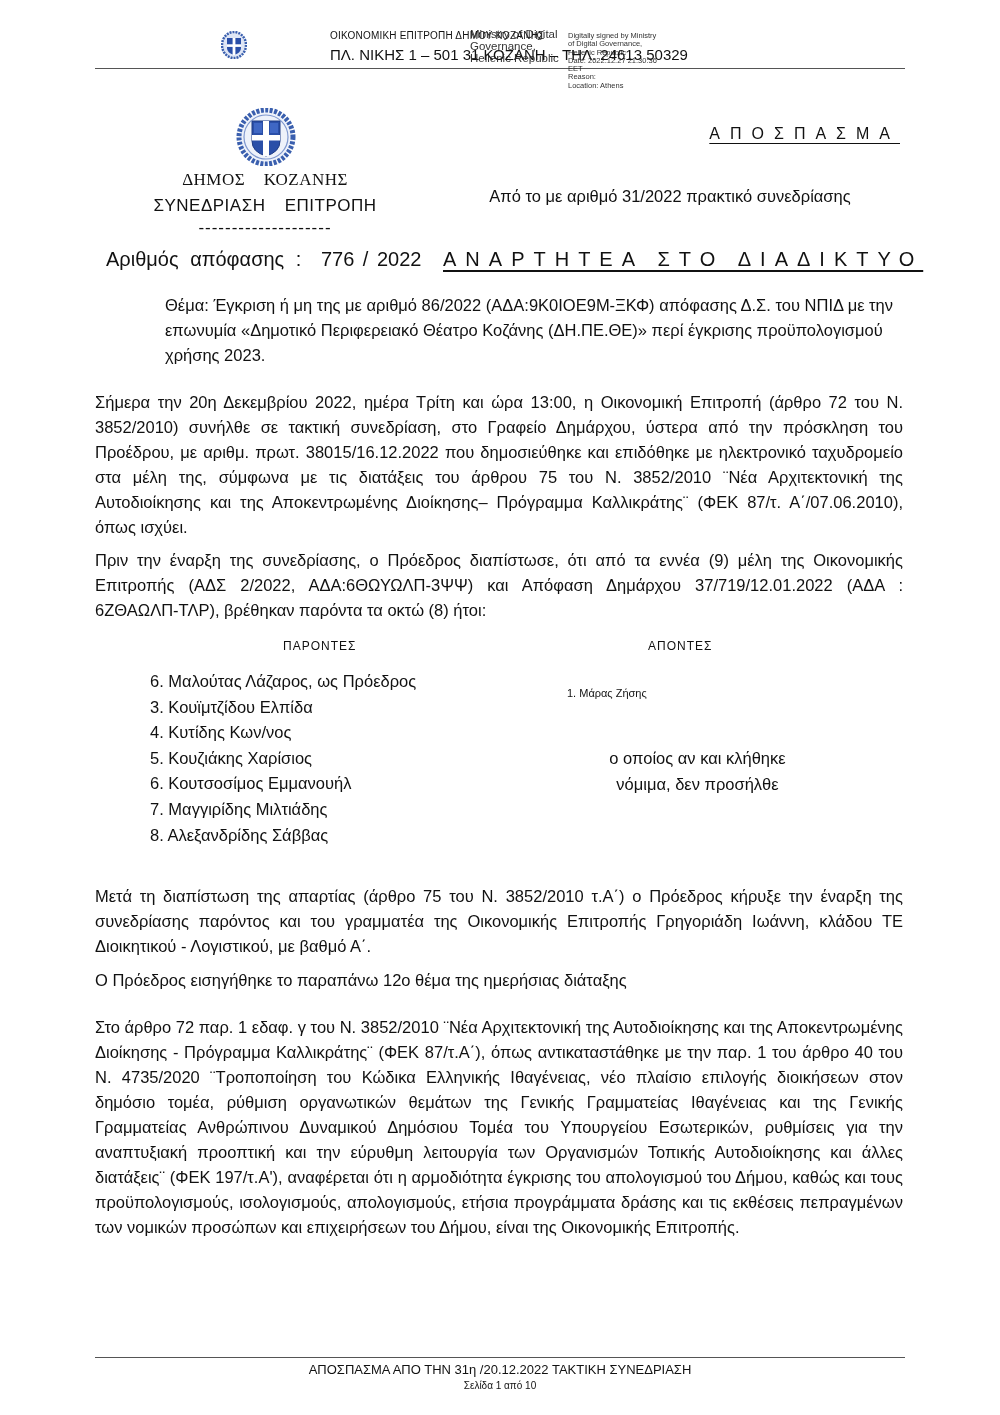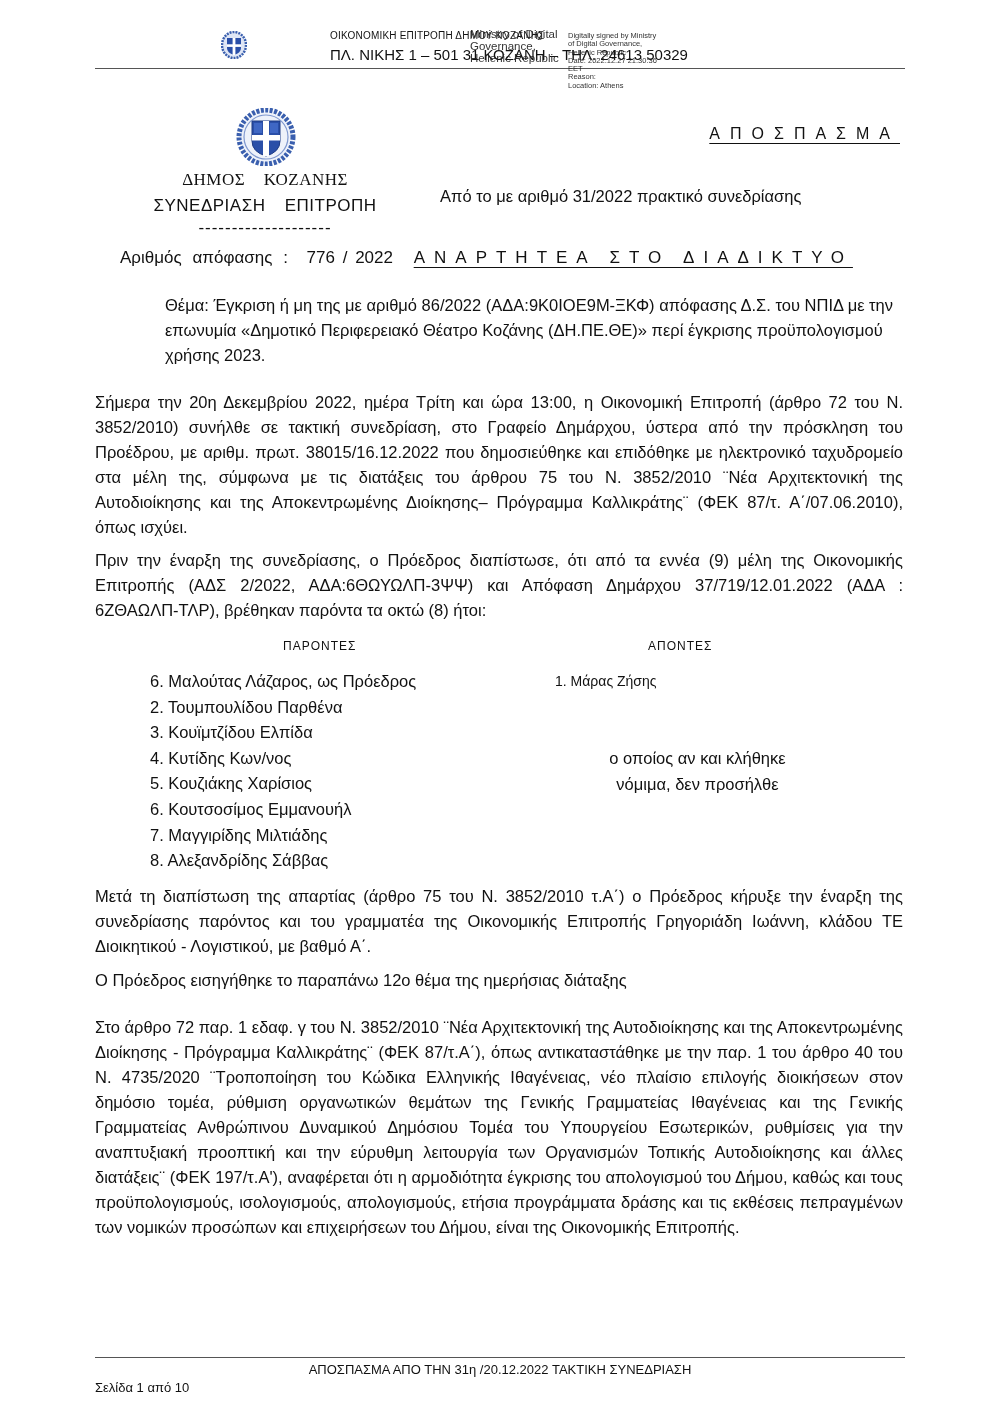--- a/index.html
+++ b/index.html
@@ -18,46 +18,46 @@
 
   
   .emblem { left: 236px; top: 108px; width: 60px; height: 58px; }
   .org1 { left: 130px; top: 170px; width: 270px; text-align: center; font-size: 17px; word-spacing: 14px; letter-spacing: 0.5px; font-family: Liberation Serif, serif; }
   .org2 { left: 130px; top: 196px; width: 270px; text-align: center; font-size: 17px; word-spacing: 14px; letter-spacing: 0.5px; }
   .dashes { left: 130px; top: 218px; width: 270px; text-align: center; font-size: 17px; letter-spacing: 1px; }
 
   
   .apospasma { left: 440px; top: 125px; width: 460px; text-align: right; font-size: 16px; letter-spacing: 10px; }
   .apospasma span { text-decoration: underline; text-underline-offset: 4px; }
-  .praktiko { left: 440px; top: 187px; width: 460px; font-size: 16.5px; }
+  .praktiko { left: 440px; top: 187px; width: 460px; text-align: center; font-size: 16.5px; }
 
-  .decision { left: 120px; top: 248px; font-size: 17px; white-space: nowrap; }
+  .decision { left: 106px; top: 248px; font-size: 20px; white-space: nowrap; }
   .decision .lbl { word-spacing: 6px; }
   .decision .num { margin-left: 14px; word-spacing: 3px; }
   .decision .post { margin-left: 16px; letter-spacing: 9px; text-decoration: underline; text-underline-offset: 4px; }
 
   .subject { left: 165px; top: 293px; width: 732px; font-size: 16.5px; line-height: 25px; }
 
   .para { left: 95px; width: 808px; font-size: 16.5px; line-height: 25px; text-align: justify; }
   .p1 { top: 390px; }
   .p2 { top: 548px; }
   .p3 { top: 884px; }
   .p4 { top: 968px; }
   .p5 { top: 1015px; }
 
   .col-head { font-size: 12px; letter-spacing: 1px; }
   .present-head { left: 283px; top: 639px; }
   .absent-head { left: 648px; top: 639px; }
   .present-list { left: 150px; top: 669px; font-size: 16.5px; line-height: 25.6px; margin: 0; padding: 0; list-style: none; }
-  .absent-list { left: 555px; top: 669px; font-size: 14px; line-height: 25.6px; margin: 0; padding: 0; list-style: none; }
+  .absent-list { left: 555px; top: 669px; font-size: 11px; line-height: 25.6px; margin: 12px; padding: 0; list-style: none; }
   .absent-note { left: 560px; top: 745px; width: 275px; text-align: center; font-size: 16.5px; line-height: 26px; }
 
   .ftr-rule { left: 95px; top: 1357px; width: 810px; height: 0; border-top: 1.3px solid #555; }
   .ftr-line1 { left: 95px; top: 1362px; width: 810px; text-align: center; font-size: 13px; }
-  .ftr-line2 { left: 95px; top: 1380px; width: 810px; text-align: left; font-size: 13px; }
+  .ftr-line2 { left: 95px; top: 1380px; width: 810px; text-align: center; font-size: 10px; }
 </style>
 </head>
 <body>
 
 <div class="abs hdr-logo">
   <svg width="26" height="28" viewBox="0 0 26 28">
     <ellipse cx="13" cy="14" rx="12" ry="13" fill="#dfe6f5" stroke="#3a5fae" stroke-width="2.5" stroke-dasharray="2 1"></ellipse>
     <path d="M6 7 H20 V17 Q20 22 13 24 Q6 22 6 17 Z" fill="#2a4fa8"></path>
     <rect x="11.6" y="7" width="2.8" height="17" fill="#fff"></rect>
     <rect x="6" y="13.3" width="14" height="2.6" fill="#fff"></rect>
@@ -108,21 +108,20 @@
 
 <div class="abs subject">Θέμα: Έγκριση ή μη της με αριθμό 86/2022 (ΑΔΑ:9Κ0ΙΟΕ9Μ-ΞΚΦ) απόφασης Δ.Σ. του ΝΠΙΔ με την επωνυμία «Δημοτικό Περιφερειακό Θέατρο Κοζάνης (ΔΗ.ΠΕ.ΘΕ)» περί έγκρισης προϋπολογισμού χρήσης 2023.</div>
 
 <div class="abs para p1">Σήμερα την 20η Δεκεμβρίου 2022, ημέρα Τρίτη και ώρα 13:00, η Οικονομική Επιτροπή (άρθρο 72 του Ν. 3852/2010) συνήλθε σε τακτική συνεδρίαση, στο Γραφείο Δημάρχου, ύστερα από την πρόσκληση του Προέδρου, με αριθμ. πρωτ. 38015/16.12.2022 που δημοσιεύθηκε και επιδόθηκε με ηλεκτρονικό ταχυδρομείο στα μέλη της, σύμφωνα με τις διατάξεις του άρθρου 75 του Ν. 3852/2010 ¨Νέα Αρχιτεκτονική της Αυτοδιοίκησης και της Αποκεντρωμένης Διοίκησης– Πρόγραμμα Καλλικράτης¨ (ΦΕΚ 87/τ. Α΄/07.06.2010), όπως ισχύει.</div>
 <div class="abs para p2">Πριν την έναρξη της συνεδρίασης, ο Πρόεδρος διαπίστωσε, ότι από τα εννέα (9) μέλη της Οικονομικής Επιτροπής (ΑΔΣ 2/2022, ΑΔΑ:6ΘΩΥΩΛΠ-3ΨΨ) και Απόφαση Δημάρχου 37/719/12.01.2022 (ΑΔΑ : 6ΖΘΑΩΛΠ-ΤΛΡ), βρέθηκαν παρόντα τα οκτώ (8) ήτοι:</div>
 
 <div class="abs col-head present-head">ΠΑΡΟΝΤΕΣ</div>
 <div class="abs col-head absent-head">ΑΠΟΝΤΕΣ</div>
 <ul class="abs present-list">
   <li>6. Μαλούτας Λάζαρος, ως Πρόεδρος</li>
-  <li>2. Τουμπουλίδου Παρθένα</li>
   <li>3. Κουϊμτζίδου Ελπίδα</li>
   <li>4. Κυτίδης Κων/νος</li>
   <li>5. Κουζιάκης Χαρίσιος</li>
   <li>6. Κουτσοσίμος Εμμανουήλ</li>
   <li>7. Μαγγιρίδης Μιλτιάδης</li>
   <li>8. Αλεξανδρίδης Σάββας</li>
 </ul>
 <ul class="abs absent-list">
   <li>1. Μάρας Ζήσης</li>
 </ul>

